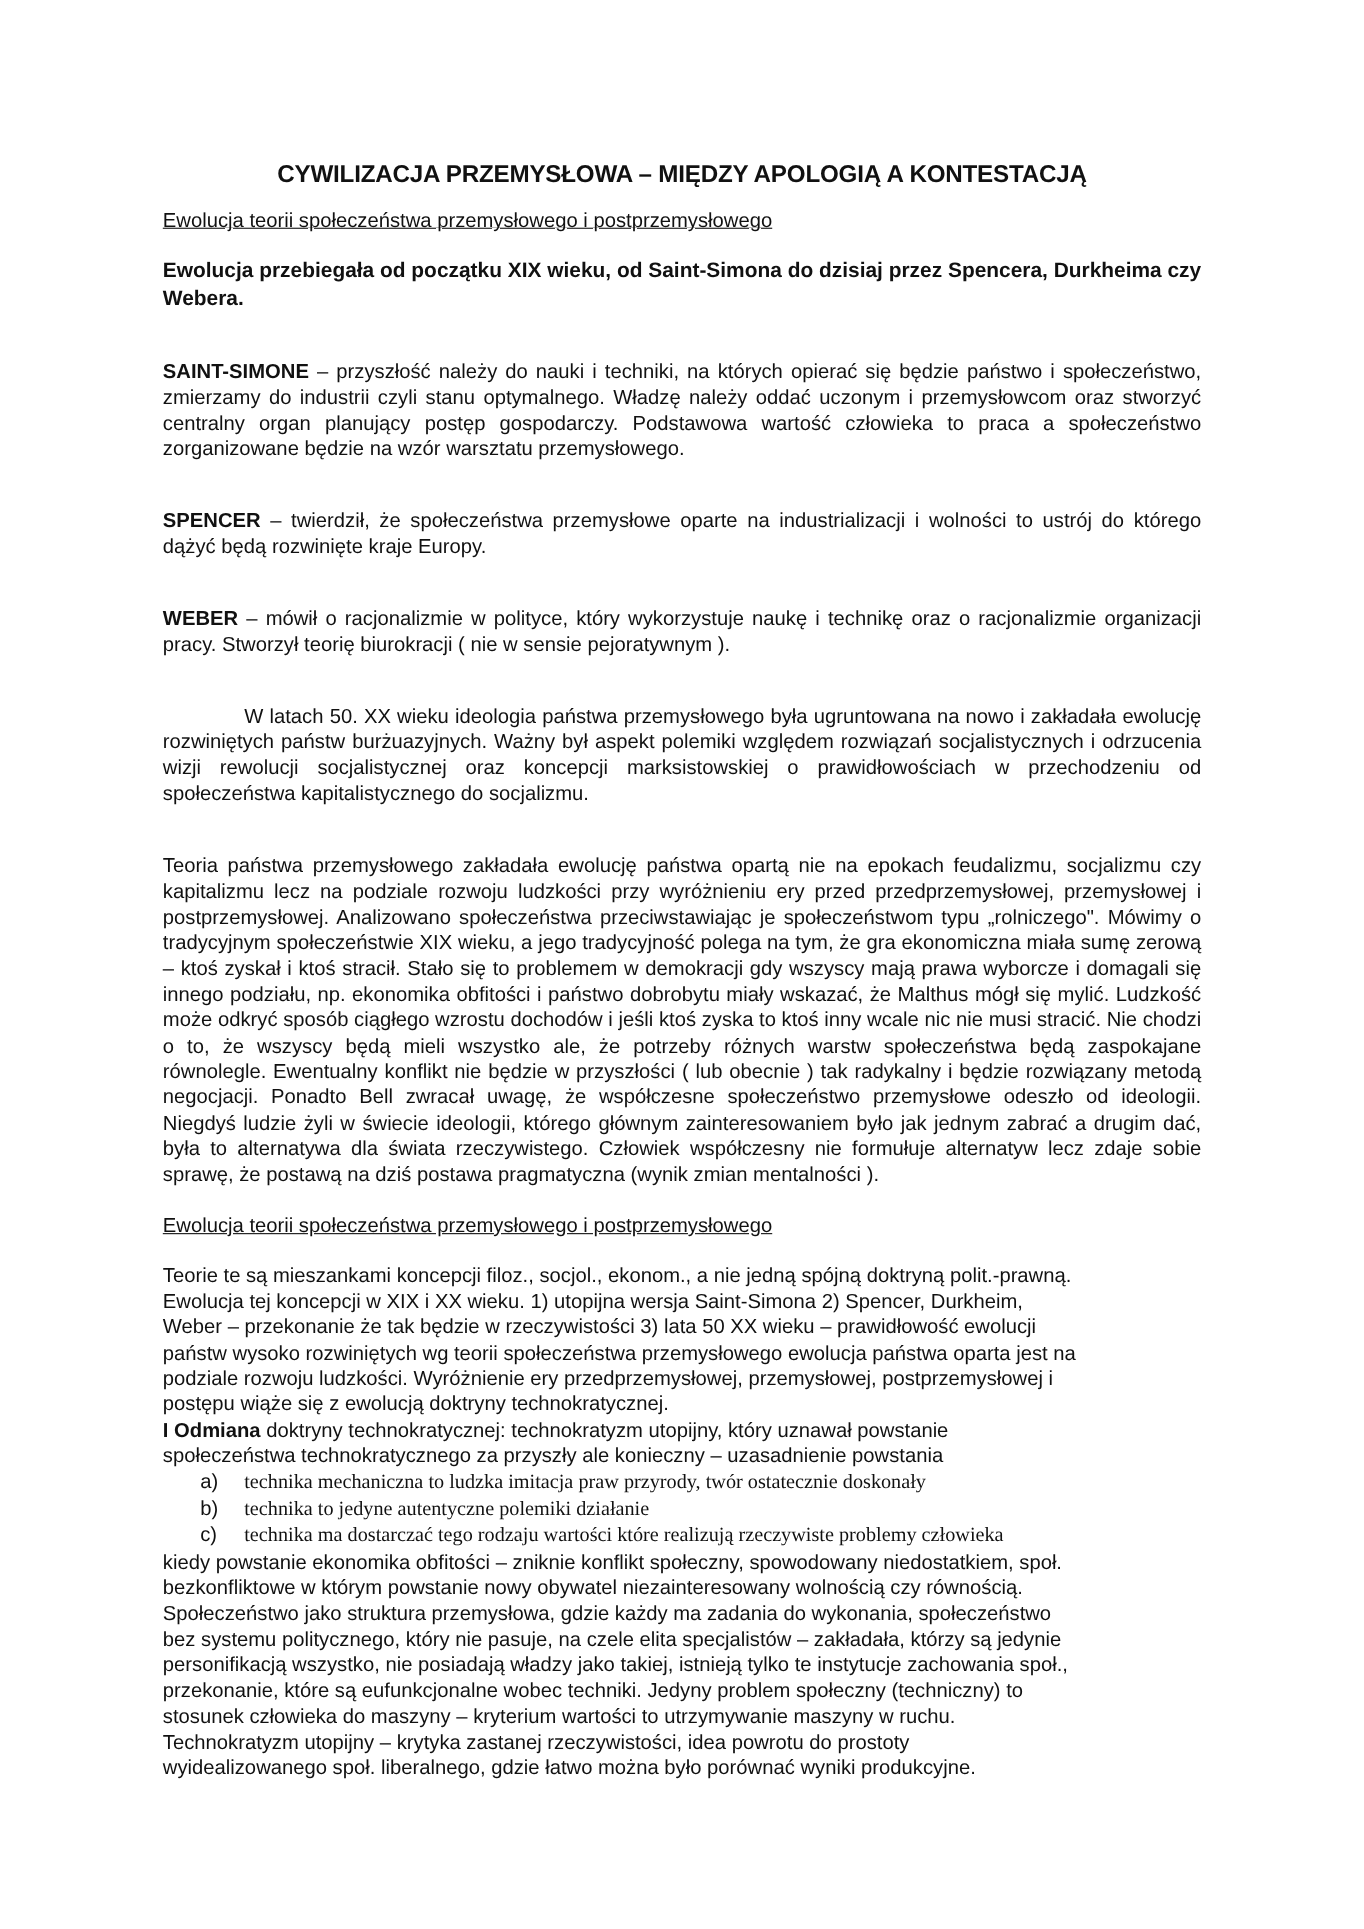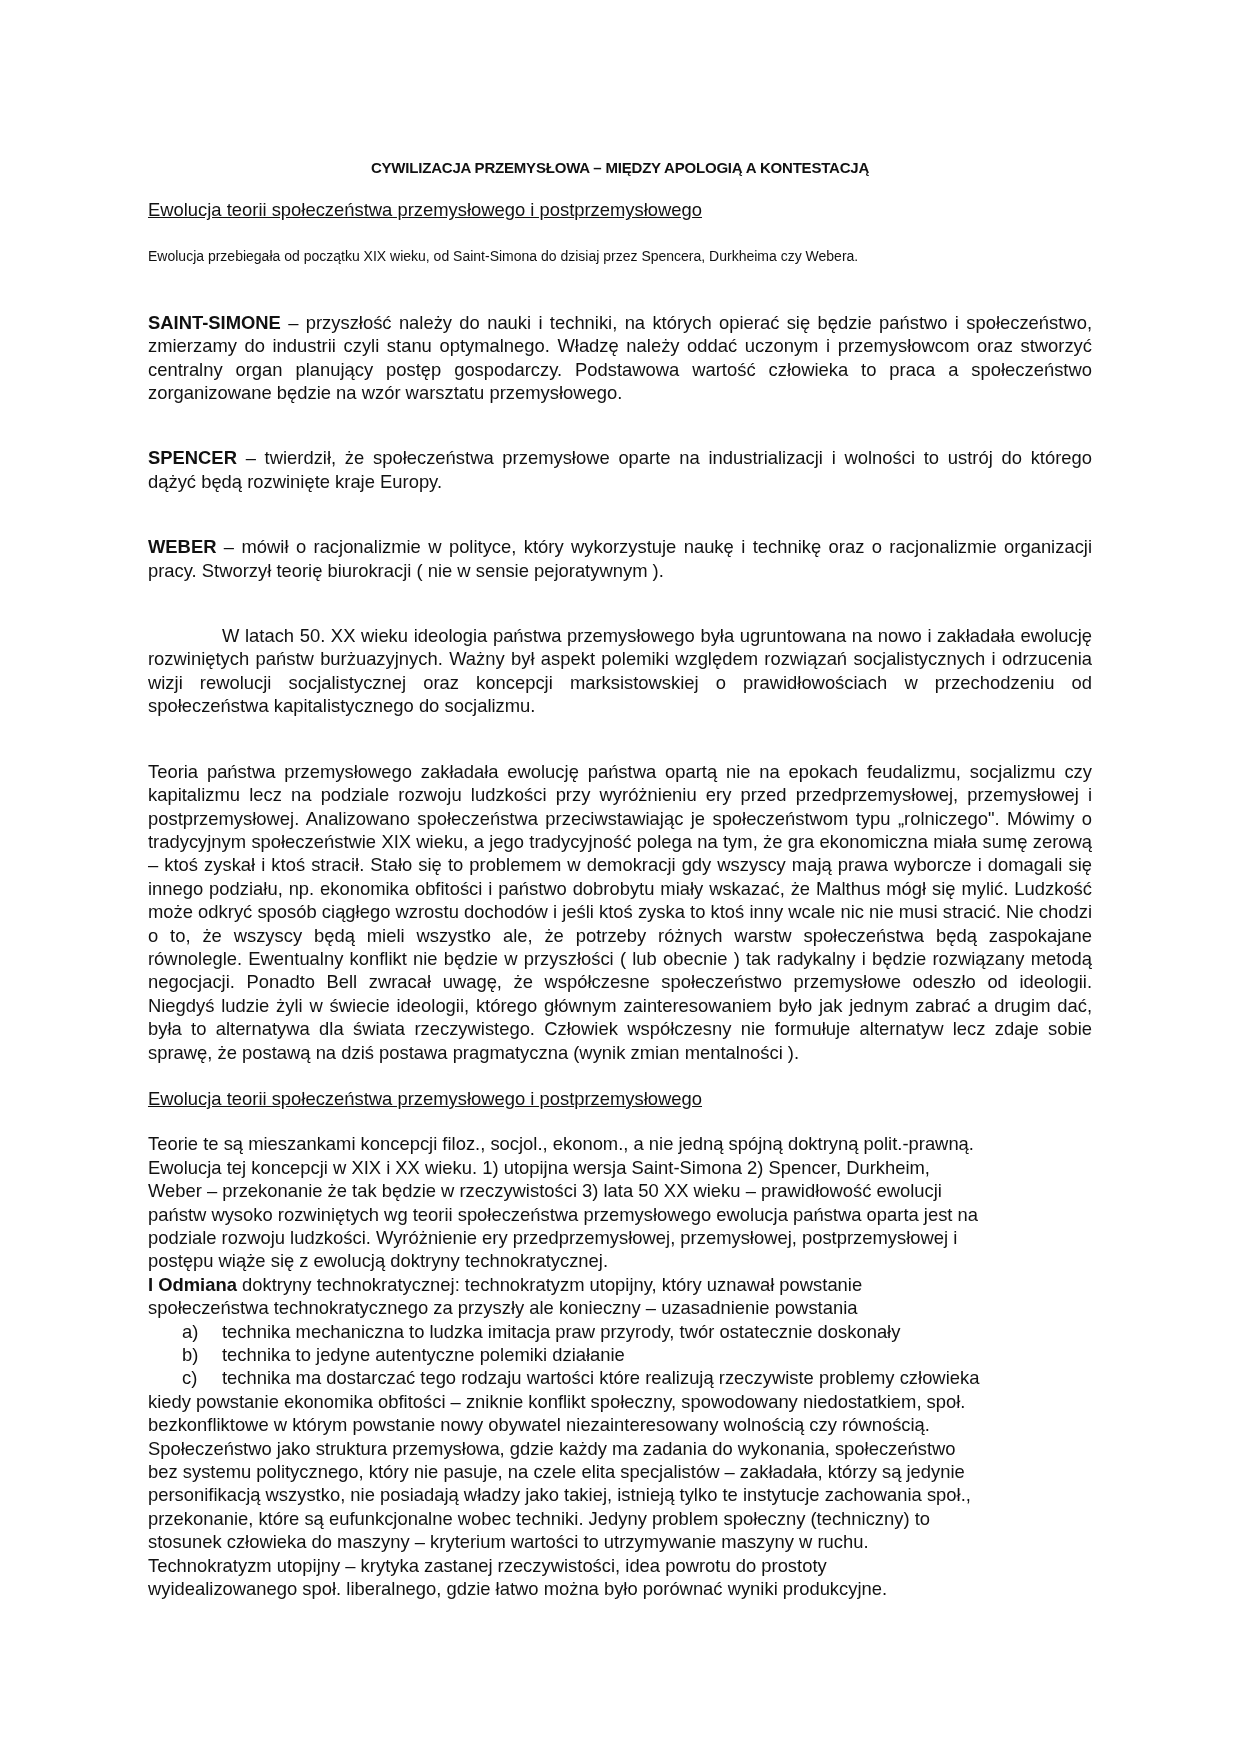--- a/index.html
+++ b/index.html
@@ -1,30 +1,30 @@
 <!DOCTYPE html>
 <html><head>
   <meta charset="utf-8">
   <style>
     html, body { margin: 0; padding: 0; background: #ffffff; }
     body { width: 1240px; height: 1754px; position: relative; overflow: hidden;
       font-family: "Liberation Sans", sans-serif; color: #111; }
     .page { position: absolute; left: 148px; top: 146px; width: 944px; font-size: 18.4px; line-height: 23.4px; }
-    .title { text-align: center; font-weight: bold; font-size: 15px; margin: 10px 0 19px 0; letter-spacing: -0.2px; }
+    .title { text-align: center; font-weight: bold; font-size: 22px; margin: 0 0 19px 0; letter-spacing: -0.2px; }
     .heading { font-weight: normal; text-decoration: underline; font-size: 18.4px; margin: 0 0 22px 0; }
-    .lead { font-weight: normal; font-size: 14px; line-height: 25px; text-align: justify; margin: 0 0 20px 0; }
+    .lead { font-weight: bold; font-size: 19px; line-height: 25px; text-align: justify; margin: 0 0 20px 0; }
     p { margin: 0; }
     .just { text-align: justify; margin-top: 42px; }
     .block { margin-bottom: 23px; }
     .b { font-weight: bold; }
     .indent { text-indent: 74px; }
     .list { margin: 0; padding: 0; list-style: none; }
     .list li { padding-left: 34px; position: relative; }
     .list li .mk { position: absolute; left: 34px; }
-    .list li .tx { display: inline-block; padding-left: 40px; }
+    .list li .tx { display: inline-block; padding-left: 40px; font-family: Liberation Serif, serif; }
   </style>
 </head>
 <body>
 
 <div class="page">
   <p class="title">CYWILIZACJA PRZEMYSŁOWA – MIĘDZY APOLOGIĄ A KONTESTACJĄ</p>
   <p class="heading">Ewolucja teorii społeczeństwa przemysłowego i postprzemysłowego</p>
   <p class="lead">Ewolucja przebiegała od początku XIX wieku, od Saint-Simona do dzisiaj przez Spencera, Durkheima czy Webera.</p>
 
   <p class="just block">

